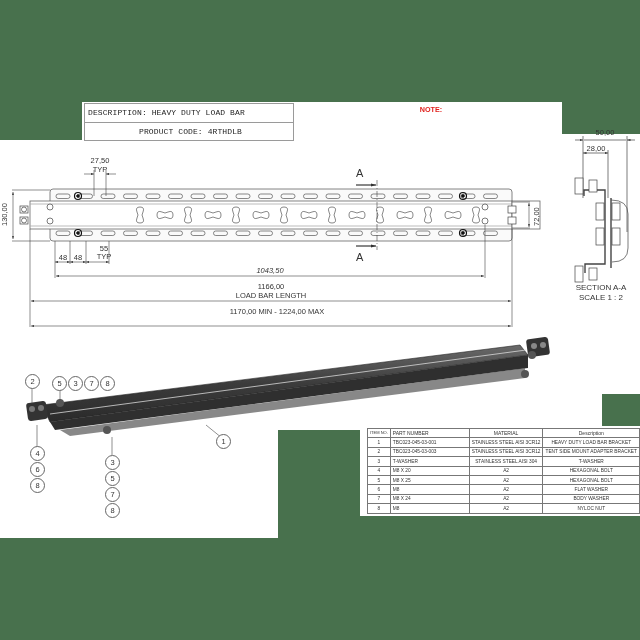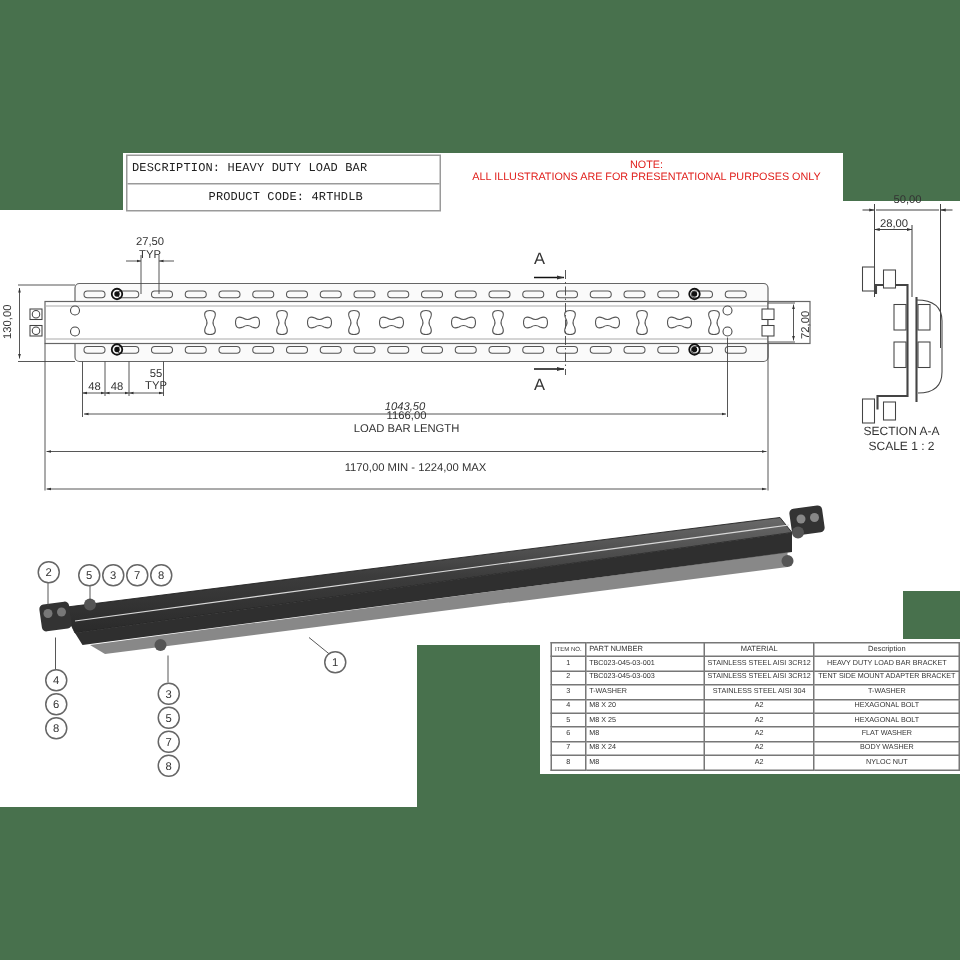--- a/index.html
+++ b/index.html
@@ -3,21 +3,21 @@
 <meta charset="utf-8">
 <style>
   html, body { margin:0; padding:0; }
   body { width:640px; height:640px; background:#48714d; position:relative; overflow:hidden;
          font-family:"Liberation Sans", sans-serif; }
   .sheet { position:absolute; background:#fff; }
   svg { position:absolute; left:0; top:0; }
   .title-box { position:absolute; left:84px; top:103px; width:210px; height:38px; border:1px solid #9a9a9a; box-sizing:border-box; background:#fff; }
   .title-row { height:18px; border-bottom:1px solid #9a9a9a; font-size:8px; line-height:18px; padding-left:3px; color:#222; letter-spacing:0.1px; white-space:nowrap;font-family:Liberation Mono, monospace; }
   .title-row:last-child { border-bottom:none;text-align:center; }
-  .note { position:absolute; left:300px; top:106px; width:262px; text-align:center; color:#e0201c; font-weight:normal; font-size:7.2px; line-height:8px; }
+  .note { position:absolute; left:300px; top:106px; width:262px; text-align:center; color:#e0201c; font-weight:bold; font-size:7.2px; line-height:8px; }
   .txt { position:absolute; color:#333; font-size:7.5px; white-space:nowrap; }
   .center { transform:translateX(-50%); text-align:center; }
   .bom { position:absolute; left:367px; top:428px; width:273px; border-collapse:collapse; font-size:4.8px; color:#333; background:#fff; }
   .bom td, .bom th { border:1px solid #777; padding:0 2px; height:8.4px; white-space:nowrap; font-weight:normal; }
   .bom th { font-size:5px; }
   .c { text-align:center; }
   .balloon { position:absolute; width:15px; height:15px; border:1px solid #666; border-radius:50%; box-sizing:border-box;
              font-size:7.5px; line-height:13px; text-align:center; color:#333; background:#fff; }
 </style>
 </head>
@@ -226,37 +226,36 @@
   </g>
 </svg>
 
 <div class="title-box">
   <div class="title-row">DESCRIPTION: HEAVY DUTY LOAD BAR</div>
   <div class="title-row">PRODUCT CODE: 4RTHDLB</div>
 </div>
 
 <div class="note">
   <div>NOTE:</div>
-  <div>ALL ILLUSTRATIONS ARE FOR PRESENTATIONAL PURPOSES ONLY</div>
 </div>
 
 <div class="txt center" style="left:100px;top:156px;">
   <div>27,50</div>
   <div>TYP</div>
 </div>
 <div class="txt" style="left:0px;top:226px;transform:rotate(-90deg);transform-origin:0 0;">130,00</div>
 <div class="txt" style="left:532px;top:226px;transform:rotate(-90deg);transform-origin:0 0;">72,00</div>
 <div class="txt center" style="left:63px;top:253px;">48</div>
 <div class="txt center" style="left:78px;top:253px;">48</div>
 <div class="txt center" style="left:104px;top:245px;line-height:8px;">
   <div>55</div>
   <div>TYP</div>
 </div>
 <div class="txt center" style="left:270px;top:266px;font-style:italic;">1043,50</div>
-<div class="txt center" style="left:271px;top:272px;line-height:9px;text-align:center;">
+<div class="txt center" style="left:271px;top:282px;line-height:9px;text-align:center;">
   <div>1166,00</div>
   <div>LOAD BAR LENGTH</div>
 </div>
 <div class="txt center" style="left:277px;top:307px;line-height:9px;">
   <div>1170,00 MIN - 1224,00 MAX</div>
 </div>
 <div class="txt" style="left:356px;top:167px;font-size:11px;">A</div>
 <div class="txt" style="left:356px;top:251px;font-size:11px;">A</div>
 
 <div class="txt center" style="left:605px;top:128px;">50,00</div>

